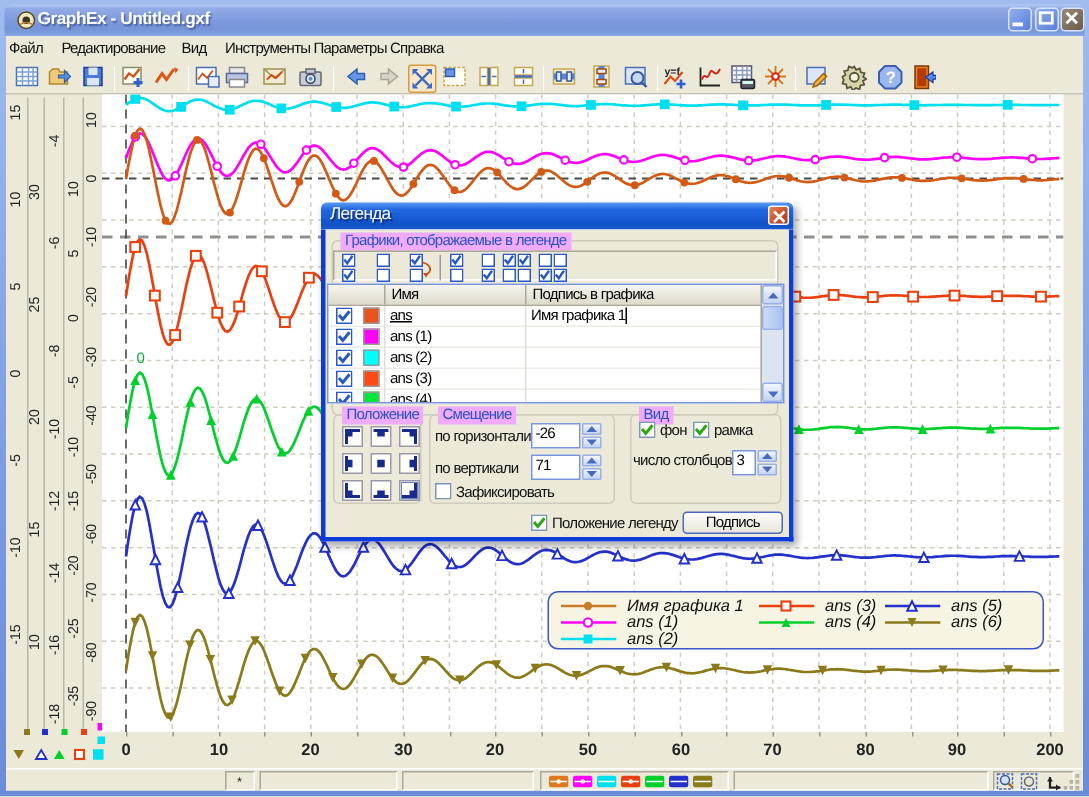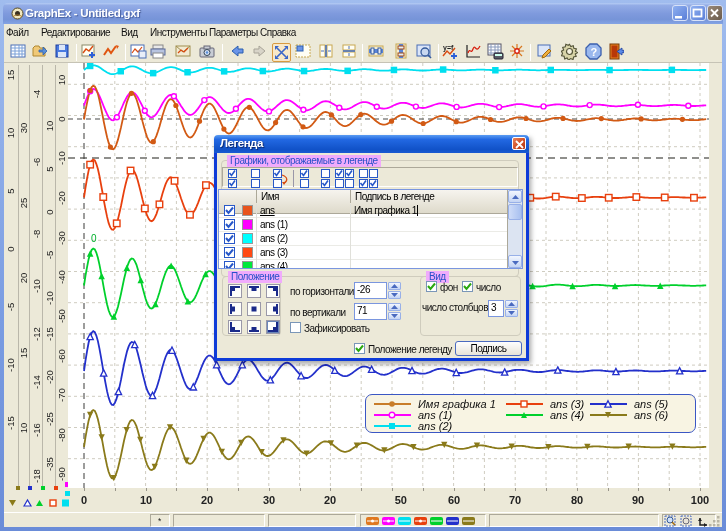--- a/index.html
+++ b/index.html
@@ -29,33 +29,33 @@
 .lge { position:absolute; display:flex; align-items:center; font-size:11px; font-style:italic; color:#111; }
 .lge span { white-space:nowrap; }
 #statusbar { position:absolute; left:4px; top:512px; width:718px; height:15px; background:#ece9d8;
   border-top:1px solid #fff; font-size:8.5px; letter-spacing:-0.2px; color:#222; }
 .spanel { position:absolute; top:1px; height:13px; border:1px solid; border-color:#aca899 #fff #fff #aca899; }
 #dialog { position:absolute; left:214px; top:135px; width:315px; height:226px; font-size:10px; letter-spacing:-0.5px;
   box-shadow:2px 3px 5px rgba(0,0,0,0.35); }
 #dtitle { position:absolute; left:0; top:0; width:315px; height:18px;
   background:linear-gradient(180deg,#5a9cf2 0%,#2268e2 25%,#1152c8 80%,#1a5ad2 100%);
   border-radius:4px 4px 0 0; }
-#dtitle span { position:absolute; left:6px; top:2px; color:#fff; font-weight:bold; font-size:11.5px;
+#dtitle span { position:absolute; left:6px; top:2px; color:#fff; font-weight:normal; font-size:11.5px;
   text-shadow:1px 1px 1px rgba(0,0,40,0.6); }
 #dclose { position:absolute; right:3px; top:2px; width:14px; height:13px; border:1px solid #fff; border-radius:2px;
   background:linear-gradient(135deg,#e8825a 0%,#d4532a 50%,#b03410 100%); }
 #dclose svg { display:block; margin:2px auto 0; }
 #dbody { position:absolute; left:0; top:18px; width:315px; height:208px; background:#ece9d8;
   border:3px solid #0e3bd8; border-top:none; }
 .grp { position:absolute; border:1px solid #cfccbd; border-radius:4px; }
 .grp > span { position:absolute; left:5px; top:-6px; background:#f0abfc; padding:0 3px; color:#2850c8;
   font-size:10px; line-height:12px; white-space:nowrap; }
 #dtable { position:absolute; left:4px; top:54px; width:305px; height:80px; background:#fff;
   border:1px solid #7a96df; overflow:hidden; }
-#dthead { position:absolute; left:0; top:0; width:303px; height:24px;
+#dthead { position:absolute; left:0; top:0; width:303px; height:14px;
   background:linear-gradient(180deg,#f6f4ee,#dedacb); border-bottom:1px solid #aca899; }
 .trow { position:absolute; left:0; width:289px; height:14px; border-bottom:1px solid #ebebe6; }
 .trow > div { white-space:nowrap; }
 #vscroll { position:absolute; right:0; top:0; width:15px; height:78px; background:#dce4f2; border-left:1px solid #aca899; }
 .sbtn { position:absolute; left:0; width:14px; height:13px; border:1px solid #98b0e8; border-radius:2px;
   background:linear-gradient(180deg,#f2f6fe,#c4d4f4); }
 #sthumb { position:absolute; left:0; top:14px; width:14px; height:16px; border:1px solid #98b0e8; border-radius:2px;
   background:linear-gradient(90deg,#cfdcf8,#a8c0f0); }
 .pbtn { position:absolute; width:14px; height:14px; background:#fdfdfa; border:1px solid #9a98a8; }
 .dtext { position:absolute; color:#111; white-space:nowrap; }
@@ -535,26 +535,26 @@
             </svg>
             <span>ans (2)</span>
           </div>
 </div></div>
     <div id="xaxis">
         <div class="xl" style="left:65px;">0</div>
         <div class="xl" style="left:127px;">10</div>
         <div class="xl" style="left:188px;">20</div>
         <div class="xl" style="left:250px;">30</div>
         <div class="xl" style="left:311px;">20</div>
-        <div class="xl" style="left:373px;text-align:right;">50</div>
+        <div class="xl" style="left:373px;">50</div>
         <div class="xl" style="left:435px;">60</div>
         <div class="xl" style="left:496px;">70</div>
         <div class="xl" style="left:558px;">80</div>
         <div class="xl" style="left:619px;">90</div>
-        <div class="xl" style="left:681px;">100</div>
+        <div class="xl" style="left:681px;">200</div>
         <div style="position:absolute;left:80px;top:0;width:1px;height:3px;background:#98948a;"></div>
         <div style="position:absolute;left:111px;top:0;width:1px;height:3px;background:#98948a;"></div>
         <div style="position:absolute;left:142px;top:0;width:1px;height:3px;background:#98948a;"></div>
         <div style="position:absolute;left:172px;top:0;width:1px;height:3px;background:#98948a;"></div>
         <div style="position:absolute;left:203px;top:0;width:1px;height:3px;background:#98948a;"></div>
         <div style="position:absolute;left:234px;top:0;width:1px;height:3px;background:#98948a;"></div>
         <div style="position:absolute;left:265px;top:0;width:1px;height:3px;background:#98948a;"></div>
         <div style="position:absolute;left:296px;top:0;width:1px;height:3px;background:#98948a;"></div>
         <div style="position:absolute;left:326px;top:0;width:1px;height:3px;background:#98948a;"></div>
         <div style="position:absolute;left:357px;top:0;width:1px;height:3px;background:#98948a;"></div>
@@ -720,21 +720,21 @@
           <path d="M1.5 4l2 2.5L7 1.5" stroke="#2858c8" stroke-width="1.6" fill="none"></path>
         </svg></div>
     </div>
     <svg style="position:absolute;left:67px;top:39px;" width="10" height="12">
       <path d="M1 1c6 2 6 6 2 8" stroke="#d84a10" fill="none" stroke-width="1.2"></path>
       <path d="M3 11l-2-3 4 0z" fill="#d84a10"></path>
     </svg>
  <div id="dtable">
    <div id="dthead">
      <div style="position:absolute;left:42px;top:1px;">Имя</div>
-     <div style="position:absolute;left:136px;top:1px;">Подпись в легенде</div>
+     <div style="position:absolute;left:136px;top:1px;">Подпись в графика</div>
      <div style="position:absolute;left:37px;top:0;width:1px;height:13px;background:#aca899;"></div>
      <div style="position:absolute;left:131px;top:0;width:1px;height:13px;background:#aca899;"></div>
    </div>
    <div class="trow" style="top:14px;">
         <svg style="position:absolute;left:5px;top:1px;" width="11" height="11">
           <rect x="0.5" y="0.5" width="10" height="10" fill="#fff" stroke="#2858c8"></rect>
           <path d="M2 5l2.5 3L9 2.5" stroke="#2858c8" stroke-width="2" fill="none"></path>
         </svg>
         <div style="position:absolute;left:23px;top:1px;width:11px;height:11px;background:#e8541c;border:1px solid #999;"></div>
         <div style="position:absolute;left:41px;top:1px;text-decoration:underline;">ans</div>
@@ -784,20 +784,23 @@
           </svg></div>
      <div id="sthumb"></div>
      <div class="sbtn" style="bottom:0;"><svg width="13" height="13">
             <path d="M6.5 9L3 5h7z" fill="#4a6abf"></path>
           </svg></div>
    </div>
  </div>
  <div class="grp" style="left:8px;top:141px;width:59px;height:60px;">
       <span>Положение</span>
     </div>
+ <div class="grp" style="left:72px;top:141px;width:124px;height:60px;">
+      <span>Смещение</span>
+    </div>
  <div class="grp" style="left:206px;top:141px;width:101px;height:60px;">
       <span>Вид</span>
     </div>
  <div class="pbtn" style="left:14px;top:149px;"><svg width="12" height="12">
         <rect x="1" y="1" width="5" height="5" fill="#1a2a8a"></rect>
         <path d="M1 2h10" stroke="#1a2a8a" stroke-width="2"></path>
         <path d="M2 1v10" stroke="#1a2a8a" stroke-width="2"></path>
       </svg></div>
     <div class="pbtn" style="left:33px;top:149px;"><svg width="12" height="12">
         <rect x="3.5" y="1" width="5" height="5" fill="#1a2a8a"></rect>
@@ -859,21 +862,21 @@
  <div class="dtext" style="left:90px;top:188px;text-align:center;">Зафиксировать</div>
  <svg style="position:absolute;left:212px;top:146px;" width="11" height="11">
       <rect x="0.5" y="0.5" width="10" height="10" fill="#fff" stroke="#7a96b8"></rect>
       <path d="M2 5l2.5 3L9 2.5" stroke="#2ba810" stroke-width="2" fill="none"></path>
     </svg>
  <div class="dtext" style="left:226px;top:147px;">фон</div>
  <svg style="position:absolute;left:248px;top:146px;" width="11" height="11">
       <rect x="0.5" y="0.5" width="10" height="10" fill="#fff" stroke="#7a96b8"></rect>
       <path d="M2 5l2.5 3L9 2.5" stroke="#2ba810" stroke-width="2" fill="none"></path>
     </svg>
- <div class="dtext" style="left:262px;top:147px;">число</div>
+ <div class="dtext" style="left:262px;top:147px;">рамка</div>
  <div class="dtext" style="left:208px;top:167px;">число столбцов</div>
  <div class="dinput" style="left:274px;top:165px;width:16px;">3</div>
  <div style="position:absolute;left:291px;top:165px;width:13px;height:17px;">
       <div class="spb" style="top:0;"><svg width="11" height="6">
           <path d="M5.5 1L9 5H2z" fill="#4a6abf"></path>
         </svg></div>
       <div class="spb" style="top:9px;"><svg width="11" height="6">
           <path d="M5.5 5L2 1h7z" fill="#4a6abf"></path>
         </svg></div>
     </div>

